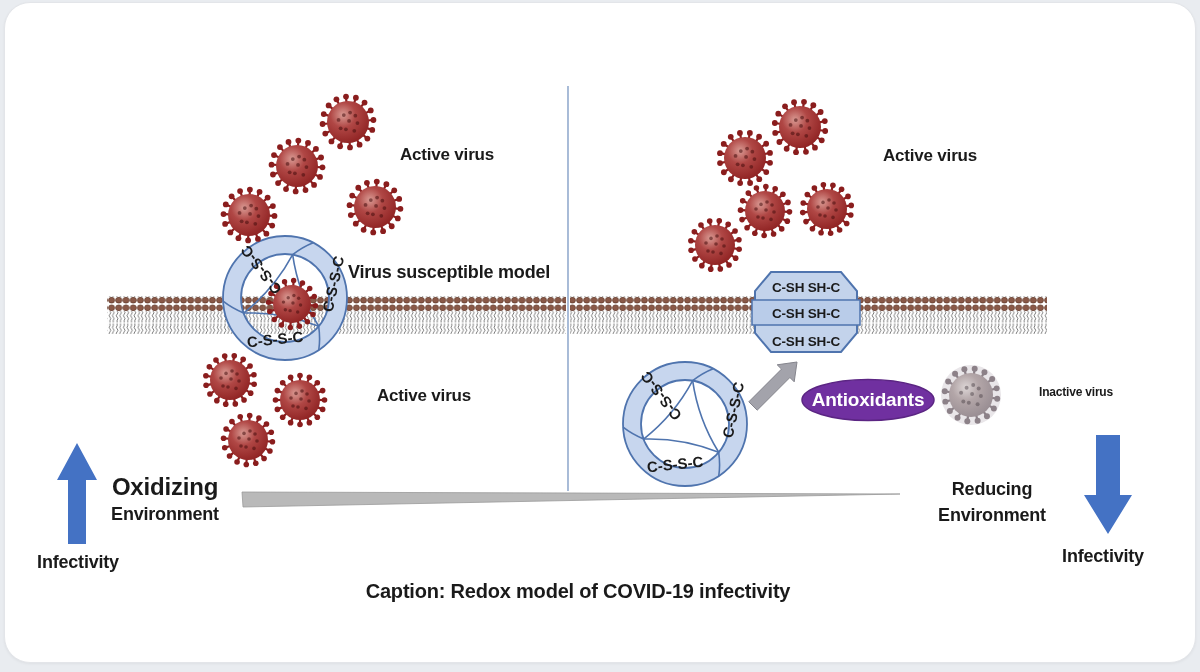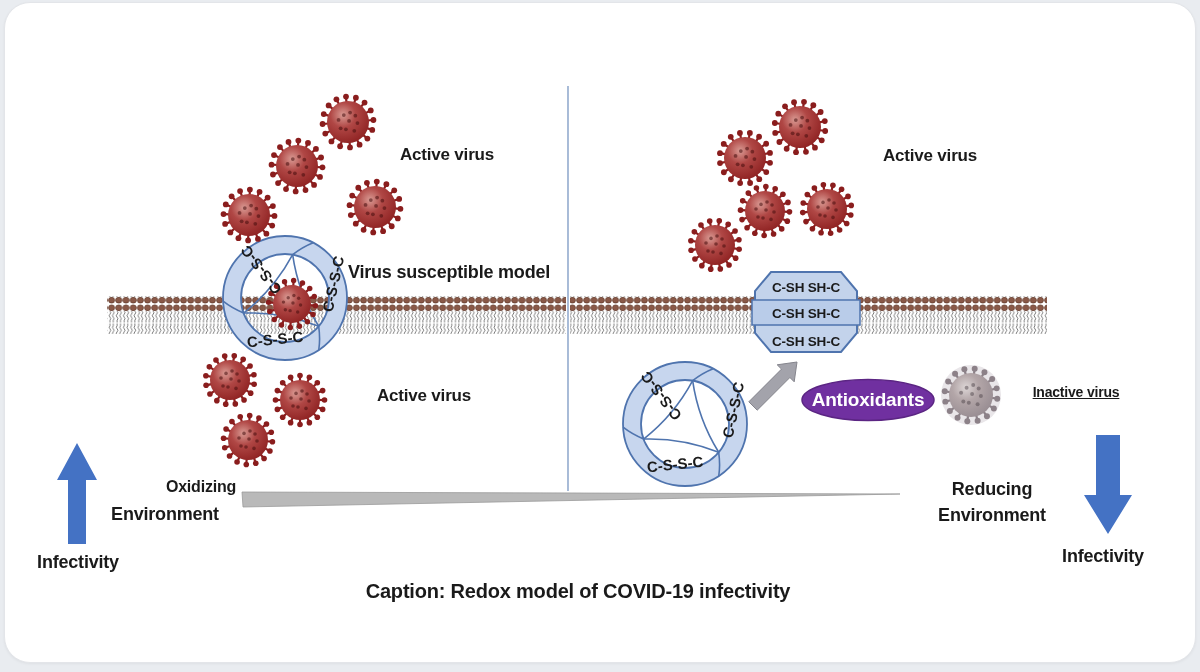--- a/index.html
+++ b/index.html
@@ -689,34 +689,34 @@
       </g>
       <polygon points="77,443 57,480 68,480 68,544 86,544 86,480 97,480" fill="#4472c4"></polygon>
       <polygon points="1096,435 1120,435 1120,495 1132,495 1108,534 1084,495 1096,495" fill="#4472c4"></polygon>
     </svg>
 
   <div class="labels">
 
     <div class="lbl" style="left:447px;top:155px;font-size:17px;">Active virus</div>
     <div class="lbl" style="left:449px;top:272px;font-size:18px;">Virus susceptible model</div>
     <div class="lbl" style="left:424px;top:396px;font-size:17px;">Active virus</div>
-    <div class="lbl" style="left:165px;top:487px;font-size:16px;margin-left:36px;">Oxidizing</div>
+    <div class="lbl" style="left:165px;top:487px;font-size:24px;">Oxidizing</div>
     <div class="lbl" style="left:165px;top:514px;font-size:18px;">Environment</div>
     <div class="lbl" style="left:78px;top:562px;font-size:18px;">Infectivity</div>
 
     <div class="lbl rot" style="left:275px;top:339px;font-size:15px;font-weight:600;transform:translate(-50%,-50%) rotate(-6deg);">C-S-S-C</div>
     <div class="lbl rot" style="left:333px;top:284px;font-size:15px;font-weight:600;transform:translate(-50%,-50%) rotate(-78deg);">C-S-S-C</div>
     <div class="lbl rot" style="left:261px;top:270px;font-size:15px;font-weight:600;transform:translate(-50%,-50%) rotate(-127deg);">C-S-S-C</div>
 
     <div class="lbl" style="left:930px;top:156px;font-size:17px;">Active virus</div>
     <div class="lbl" style="left:806px;top:287px;font-size:13.5px;font-weight:600;">C-SH SH-C</div>
     <div class="lbl" style="left:806px;top:313px;font-size:13.5px;font-weight:600;">C-SH SH-C</div>
     <div class="lbl" style="left:806px;top:341px;font-size:13.5px;font-weight:600;">C-SH SH-C</div>
     <div class="lbl" style="left:868px;top:400px;font-size:19px;color:#ffffff;">Antioxidants</div>
-    <div class="lbl" style="left:1076px;top:392px;font-size:14px;text-decoration:underline;">Inactive virus</div>
+    <div class="lbl" style="left:1076px;top:392px;font-size:12px;">Inactive virus</div>
     <div class="lbl" style="left:992px;top:489px;font-size:18px;">Reducing</div>
     <div class="lbl" style="left:992px;top:515px;font-size:18px;">Environment</div>
     <div class="lbl" style="left:1103px;top:556px;font-size:18px;">Infectivity</div>
 
     <div class="lbl rot" style="left:675px;top:464px;font-size:15px;font-weight:600;transform:translate(-50%,-50%) rotate(-6deg);">C-S-S-C</div>
     <div class="lbl rot" style="left:733px;top:410px;font-size:15px;font-weight:600;transform:translate(-50%,-50%) rotate(-78deg);">C-S-S-C</div>
     <div class="lbl rot" style="left:661px;top:396px;font-size:15px;font-weight:600;transform:translate(-50%,-50%) rotate(-127deg);">C-S-S-C</div>
 
     <div class="lbl" style="left:578px;top:591px;font-size:20px;">Caption: Redox model of COVID-19 infectivity</div>
   </div>

